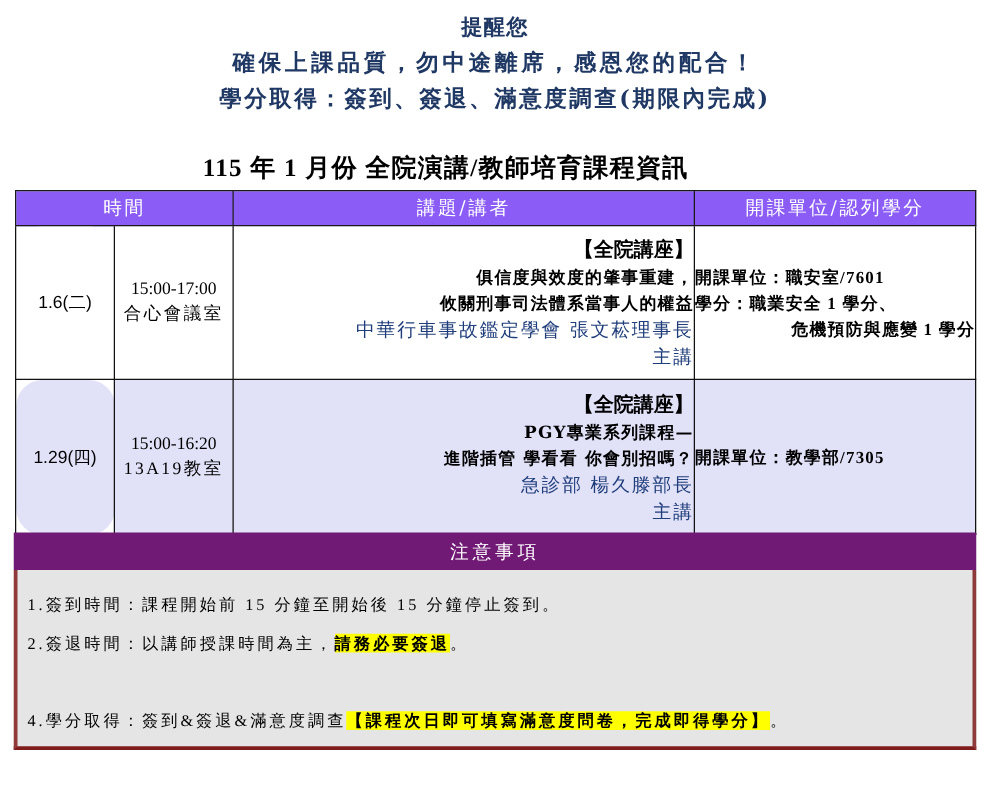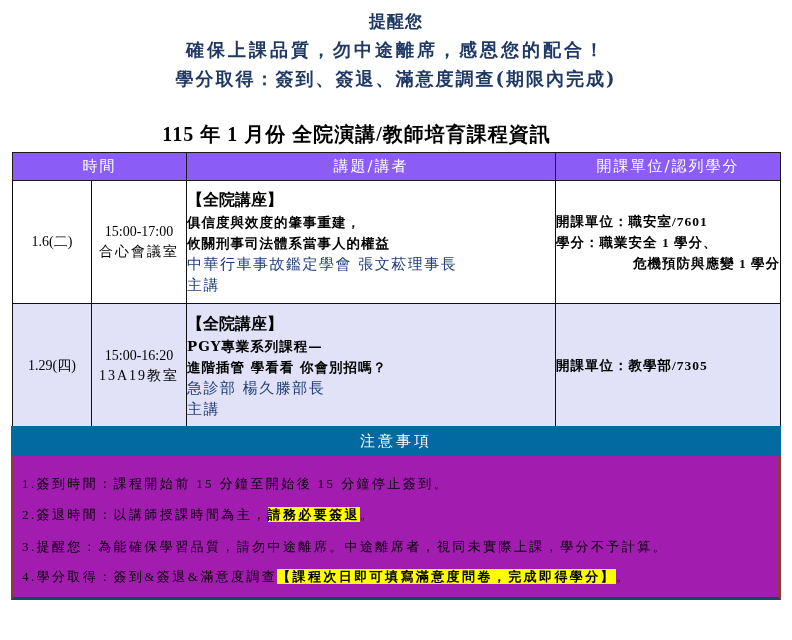--- a/index.html
+++ b/index.html
@@ -15,38 +15,38 @@
            font-family:"Liberation Serif","DejaVu Serif",serif; }
   table.sched { position:absolute; left:12px; top:152px; width:768px;
                 border-collapse:collapse; table-layout:fixed; }
   table.sched th { background:#8b5cf6; color:#fff; font-weight:normal;
                    font-size:15px; letter-spacing:2px; height:25px; padding:1px;
                    border:1px solid #1a1a1a; text-align:center; }
   table.sched td { border:1.5px solid #111; padding:0; vertical-align:middle; }
   tr.row1 td { height:122px; background:#ffffff; }
   tr.row2 td { height:123px; background:#e1e1f8; }
   td.date { text-align:center; font-size:14px;
-            font-family:Liberation Serif, serif; }
+            font-family:Liberation Sans, sans-serif;border-radius:21px; }
   td.timeloc { text-align:center; font-size:14px;
                font-family:"Liberation Serif","DejaVu Serif",serif; line-height:20px; }
   td.timeloc .loc { letter-spacing:2px; }
-  td.topic { text-align:left; }
+  td.topic { text-align:right; }
   .cat { font-size:16px; font-weight:bold; line-height:24px; }
   .tline { font-size:13.5px; font-weight:bold; line-height:21px; letter-spacing:1px; }
   .spk { font-size:15px; color:#1f3d7a; line-height:21px; letter-spacing:1.5px; }
   td.unit { text-align:left; padding-left:6px; font-size:13.5px; font-weight:bold;
             line-height:21px; letter-spacing:1px;
             font-family:"Liberation Serif","DejaVu Serif",serif;margin-top:24px; }
   .indent { padding-left:47px; display:block;text-align:right; }
   .notes-head { position:absolute; left:11px; top:426px; width:770px; height:30px;
-                background:#0369a1; color:#fff; text-align:center; font-size:15px;
+                background:#701a75; color:#fff; text-align:center; font-size:15px;
                 line-height:30px; letter-spacing:3px; }
   .notes-box { position:absolute; left:11px; top:456px; width:764px; height:141px;
                border-left:3px solid #8e3a3a; border-right:3px solid #8e3a3a;
-               border-bottom:3px solid #0c4a6e; background:#a21caf; }
+               border-bottom:3px solid #7f1d1d; background:#e5e5e5; }
   .note { position:absolute; left:8px; font-size:13px; letter-spacing:2.4px;
           white-space:nowrap; font-family:"Liberation Serif","DejaVu Serif",serif; }
   #n1 { top:19px; } #n2 { top:50px; } #n3 { top:82px; } #n4 { top:112px; }
   .hl { background:#ffff00; font-weight:bold; }
 </style>
 </head>
 <body>
 
 <div class="reminder" id="r1">提醒您</div>
 <div class="reminder" id="r2">確保上課品質，勿中途離席，感恩您的配合！</div>
@@ -109,19 +109,16 @@
 </table>
 
 <div class="notes-head">注意事項</div>
 <div class="notes-box">
   <div class="note" id="n1">
     <span>1.簽到時間：課程開始前 15 分鐘至開始後 15 分鐘停止簽到。</span>
   </div>
   <div class="note" id="n2">
     <span>2.簽退時間：以講師授課時間為主，</span><span class="hl">請務必要簽退</span><span>。</span>
   </div>
-  <div class="note" id="n3">
-    <span>3.提醒您：為能確保學習品質，請勿中途離席。中途離席者，視同未實際上課，學分不予計算。</span>
-  </div>
   <div class="note" id="n4">
     <span>4.學分取得：簽到&amp;簽退&amp;滿意度調查</span><span class="hl">【課程次日即可填寫滿意度問卷，完成即得學分】</span><span>。</span>
   </div>
 </div>
 
 </body></html>

